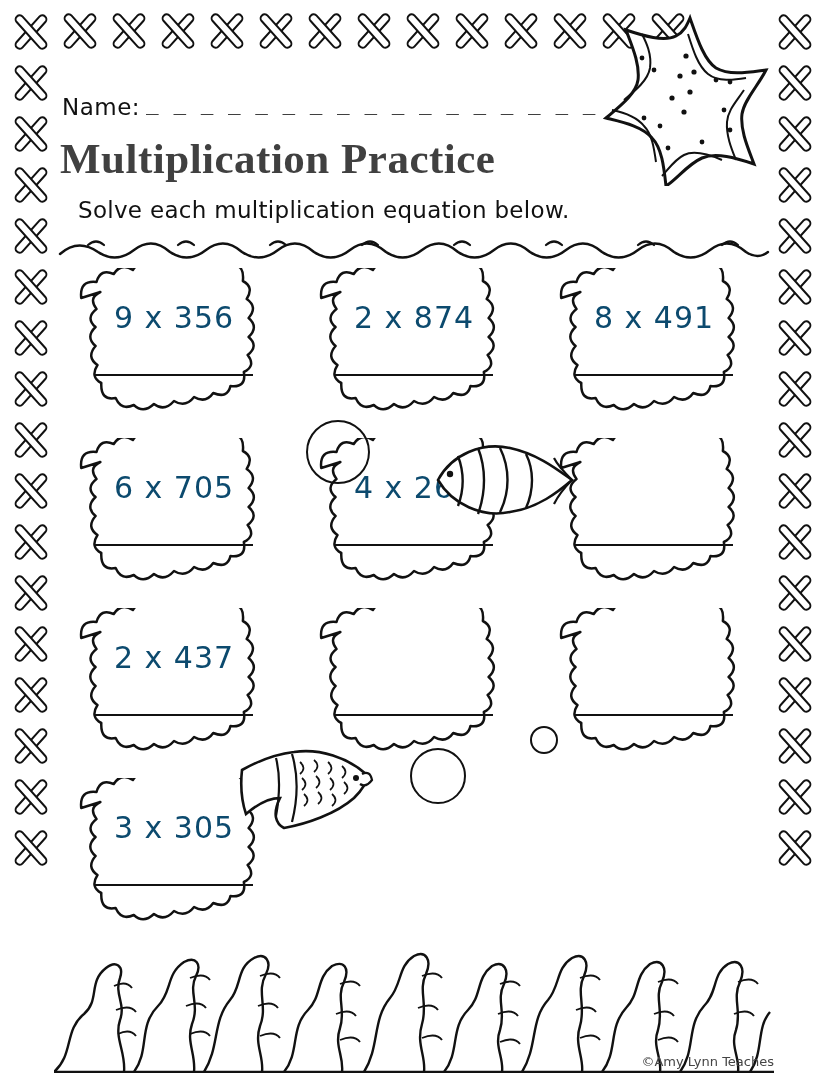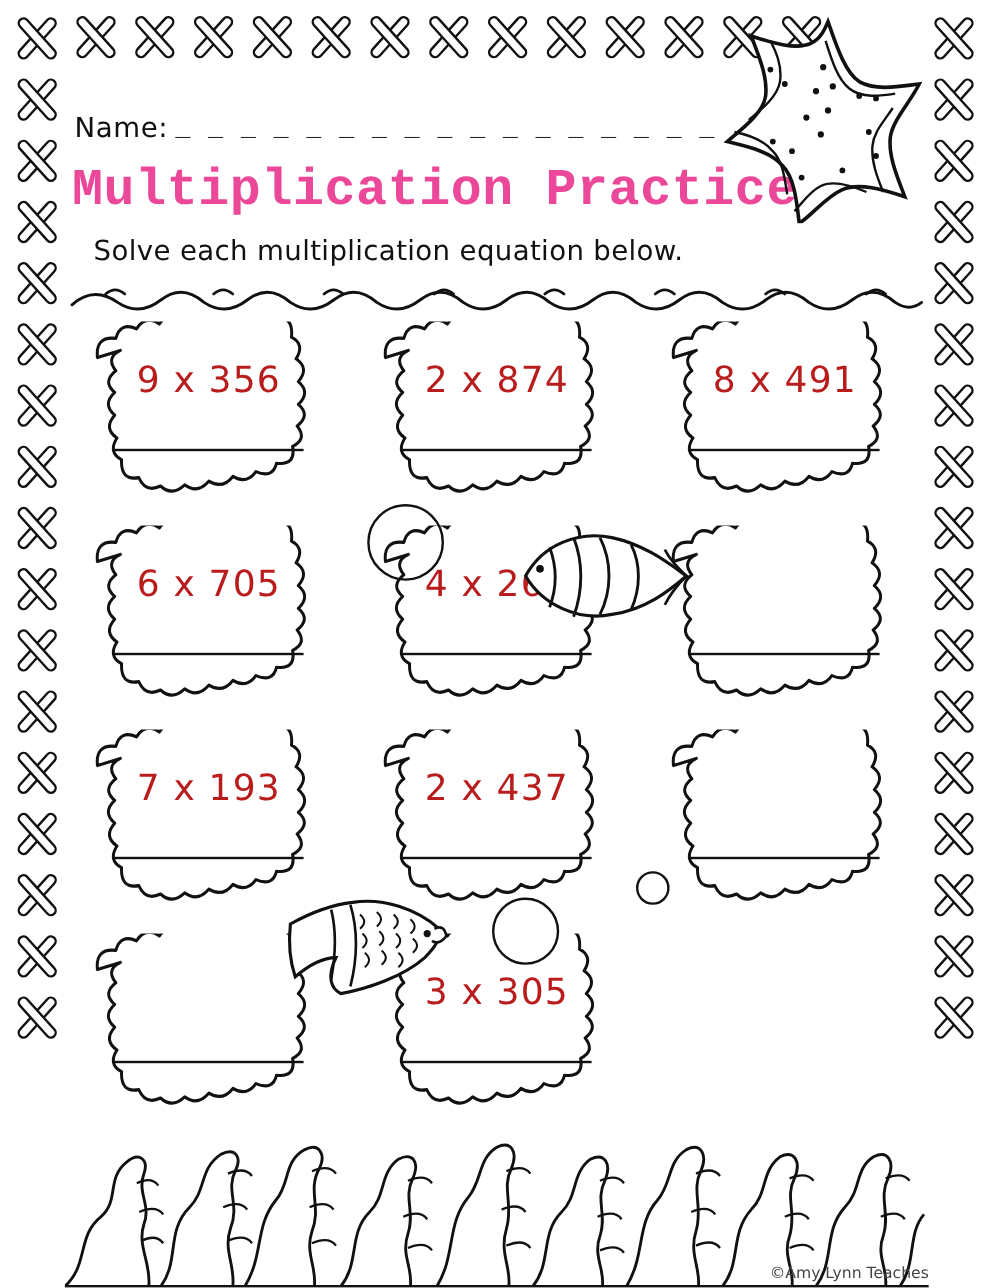--- a/index.html
+++ b/index.html
@@ -101,22 +101,22 @@
     top: -3px;
   }
 
   .title {
     position: absolute;
     left: 2px;
     top: 76px;
     font-size: 43px;
     font-weight: 700;
     letter-spacing: 0.5px;
-    color: #ec4899;
-    font-family: Liberation Mono, monospace;
+    color: #404040;
+    font-family: Liberation Serif, serif;
   }
   .subtitle {
     position: absolute;
     left: 4px;
     top: 139px;
     font-size: 23px;
     color: #111;
     letter-spacing: 0.3px;
     font-family: "DejaVu Sans", sans-serif;
     margin-left: 16px;
@@ -151,21 +151,21 @@
     position: absolute;
     inset: 2px 6px 4px 6px;
   }
   .cloud svg { width: 100%; height: 100%; display: block; }
   .eq {
     position: absolute;
     left: 0; right: 0;
     top: 34px;
     text-align: center;
     font-size: 30px;
-    color: #b91c1c;
+    color: #0c4a6e;
     letter-spacing: 1px;
     font-family: "DejaVu Sans", sans-serif;
   }
   .answer-line {
     position: absolute;
     left: 16%;
     right: 16%;
     top: 108px;
     border-bottom: 2.6px solid #111;
     height: 0;
@@ -482,32 +482,20 @@
         </div>
         <div class="cell">
           <div class="cloud">
 <svg viewBox="0 0 230 162" preserveAspectRatio="none">
   <path d="M18,30
     q-2,-18 16,-16 q4,-14 18,-8 q8,-12 20,-4 q8,-12 20,-5 q9,-12 21,-4 q10,-11 21,-3 q11,-10 21,-1 q14,-5 18,8 q16,-2 14,16
     q12,6 4,18 q12,8 2,19 q11,9 0,19 q11,9 -1,18 q9,11 -4,17 q3,16 -14,14 q-3,13 -18,7 q-8,11 -20,4 q-9,11 -21,4 q-10,11 -21,3 q-11,10 -21,1 q-13,6 -19,-7 q-16,3 -15,-15
     q-12,-6 -4,-18 q-12,-8 -2,-19 q-11,-9 0,-19 q-11,-9 1,-18 q-9,-11 4,-17 Z" fill="#ffffff" stroke="#111111" stroke-width="2.6" stroke-linejoin="round"></path>
 </svg>
           </div>
-          <div class="answer-line"></div>
-        </div>
-        <div class="cell">
-          <div class="cloud">
-<svg viewBox="0 0 230 162" preserveAspectRatio="none">
-  <path d="M18,30
-    q-2,-18 16,-16 q4,-14 18,-8 q8,-12 20,-4 q8,-12 20,-5 q9,-12 21,-4 q10,-11 21,-3 q11,-10 21,-1 q14,-5 18,8 q16,-2 14,16
-    q12,6 4,18 q12,8 2,19 q11,9 0,19 q11,9 -1,18 q9,11 -4,17 q3,16 -14,14 q-3,13 -18,7 q-8,11 -20,4 q-9,11 -21,4 q-10,11 -21,3 q-11,10 -21,1 q-13,6 -19,-7 q-16,3 -15,-15
-    q-12,-6 -4,-18 q-12,-8 -2,-19 q-11,-9 0,-19 q-11,-9 1,-18 q-9,-11 4,-17 Z" fill="#ffffff" stroke="#111111" stroke-width="2.6" stroke-linejoin="round"></path>
-</svg>
-          </div>
-          <div class="eq">7 x 193</div>
           <div class="answer-line"></div>
         </div>
         <div class="cell">
           <div class="cloud">
 <svg viewBox="0 0 230 162" preserveAspectRatio="none">
   <path d="M18,30
     q-2,-18 16,-16 q4,-14 18,-8 q8,-12 20,-4 q8,-12 20,-5 q9,-12 21,-4 q10,-11 21,-3 q11,-10 21,-1 q14,-5 18,8 q16,-2 14,16
     q12,6 4,18 q12,8 2,19 q11,9 0,19 q11,9 -1,18 q9,11 -4,17 q3,16 -14,14 q-3,13 -18,7 q-8,11 -20,4 q-9,11 -21,4 q-10,11 -21,3 q-11,10 -21,1 q-13,6 -19,-7 q-16,3 -15,-15
     q-12,-6 -4,-18 q-12,-8 -2,-19 q-11,-9 0,-19 q-11,-9 1,-18 q-9,-11 4,-17 Z" fill="#ffffff" stroke="#111111" stroke-width="2.6" stroke-linejoin="round"></path>
 </svg>

